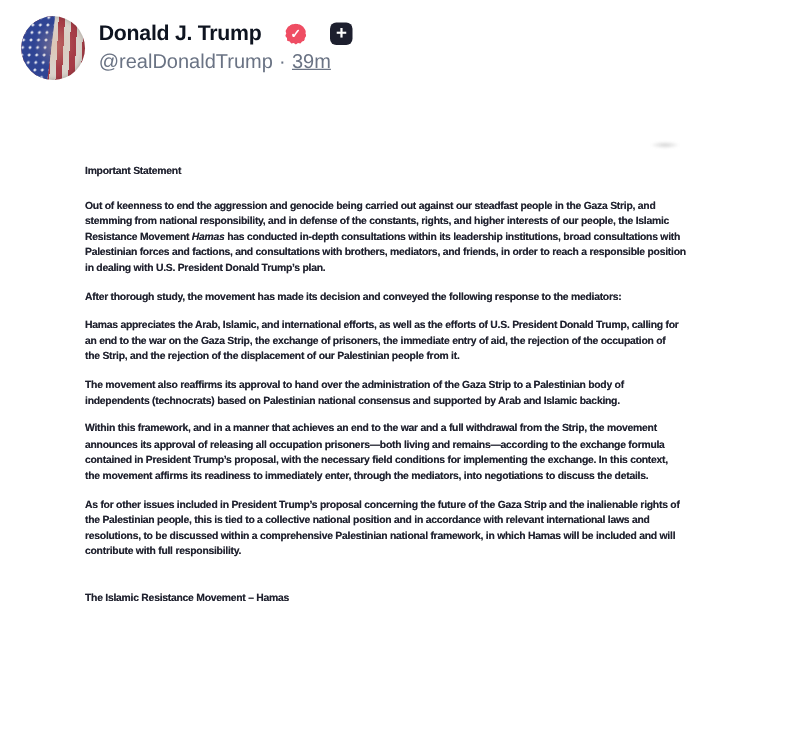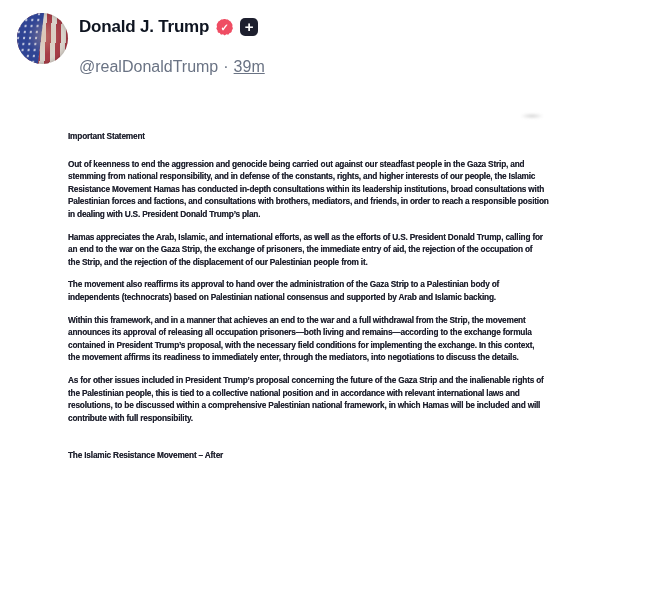--- a/index.html
+++ b/index.html
@@ -30,21 +30,21 @@
       radial-gradient(rgba(255,255,255,.85) .7px, rgba(255,255,255,0) 1.5px) 1px 1px / 6px 6px,
       #2f4494;
     transform: skewX(-7deg);
   }
   .avatar::after {
     content: ""; position: absolute; inset: 0;
     background: radial-gradient(ellipse 46% 52% at 52% 46%,
       rgba(226,178,148,.38), rgba(226,178,148,0) 70%);
   }
   .author-block { padding-top: 4px; }
-  .author-row { display: flex; align-items: center; gap: 7px; }
+  .author-row { display: flex; align-items: center; gap: 19px; }
   .author-name {
     font-size: 17px; font-weight: 700; color: #0e1420;
     letter-spacing: -0.2px; cursor: pointer;
   }
   .verified-badge {
     width: 17px; height: 17px; border-radius: 50%;
     background: #ef4d63; color: #fff;
     font-size: 10px; font-weight: 700;
     display: flex; align-items: center; justify-content: center;
     clip-path: polygon(50% 0%, 61% 5%, 73% 2%, 80% 12%, 92% 14%, 93% 26%,
@@ -53,21 +53,21 @@
       0% 61%, 5% 48%, 0% 36%, 7% 26%, 8% 14%, 20% 12%, 27% 2%, 39% 5%);
   }
   .ts-badge {
     width: 18px; height: 18px; border-radius: 5px;
     background: #1d1f2e; color: #ffffff;
     font-size: 15px; font-weight: 700; line-height: 1;
     display: flex; align-items: center; justify-content: center;
     padding-bottom: 1px; box-sizing: border-box;
   }
   .handle-row {
-    margin-top: 21px; font-size: 16px; color: #6a7384;
+    margin-top: 4px; font-size: 16px; color: #6a7384;
     display: flex; gap: 5px; align-items: baseline;
   }
   .handle-row .handle { cursor: pointer; }
   .handle-row .time { cursor: pointer; text-decoration: underline; }
 
   
   .statement {
     position: absolute; left: 0; top: 95px; width: 542px; height: 490px;
     background: #ffffff; cursor: pointer;
   }
@@ -84,21 +84,21 @@
     margin: 0 0 10px 0;
     font-weight: 700;
     font-size: 8.3px;
     line-height: 12.6px;
     letter-spacing: -0.2px;
     white-space: pre;
     text-shadow: 0 0 0.3px rgba(32,34,47,.6);
   }
   .doc p.doc-title, .doc p.doc-subtitle { margin-bottom: 15px; }
   .doc p.doc-signature { margin-top: 25px; margin-bottom: 0; }
-  .doc .italic { }
+  .doc .italic { font-style: italic; }
 </style>
 </head>
 <body>
 
 <div class="post-header">
   <div class="avatar" title=""></div>
   <div class="author-block">
     <div class="author-row">
       <span class="author-name">Donald J. Trump</span>
       <span class="verified-badge">✓</span>
@@ -114,28 +114,29 @@
 
 <div class="statement">
   <div class="scan-smudge"></div>
   <div class="doc">
     <p class="doc-title">Important Statement</p>
     <p><span>Out of keenness to end the aggression and genocide being carried out against our steadfast people in the Gaza Strip, and
 stemming from national responsibility, and in defense of the constants, rights, and higher interests of our people, the Islamic
 Resistance Movement </span><span class="italic">Hamas</span><span> has conducted in-depth consultations within its leadership institutions, broad consultations with
 Palestinian forces and factions, and consultations with brothers, mediators, and friends, in order to reach a responsible position
 in dealing with U.S. President Donald Trump’s plan.</span></p>
+    <p>After thorough study, the movement has made its decision and conveyed the following response to the mediators:</p>
     <p>Hamas appreciates the Arab, Islamic, and international efforts, as well as the efforts of U.S. President Donald Trump, calling for
 an end to the war on the Gaza Strip, the exchange of prisoners, the immediate entry of aid, the rejection of the occupation of
 the Strip, and the rejection of the displacement of our Palestinian people from it.</p>
     <p>The movement also reaffirms its approval to hand over the administration of the Gaza Strip to a Palestinian body of
 independents (technocrats) based on Palestinian national consensus and supported by Arab and Islamic backing.</p>
     <p>Within this framework, and in a manner that achieves an end to the war and a full withdrawal from the Strip, the movement
 announces its approval of releasing all occupation prisoners—both living and remains—according to the exchange formula
 contained in President Trump’s proposal, with the necessary field conditions for implementing the exchange. In this context,
 the movement affirms its readiness to immediately enter, through the mediators, into negotiations to discuss the details.</p>
     <p>As for other issues included in President Trump’s proposal concerning the future of the Gaza Strip and the inalienable rights of
 the Palestinian people, this is tied to a collective national position and in accordance with relevant international laws and
 resolutions, to be discussed within a comprehensive Palestinian national framework, in which Hamas will be included and will
 contribute with full responsibility.</p>
-    <p class="doc-signature">The Islamic Resistance Movement – After</p>
+    <p class="doc-signature">The Islamic Resistance Movement – Hamas</p>
   </div>
 </div>
 
 </body></html>

